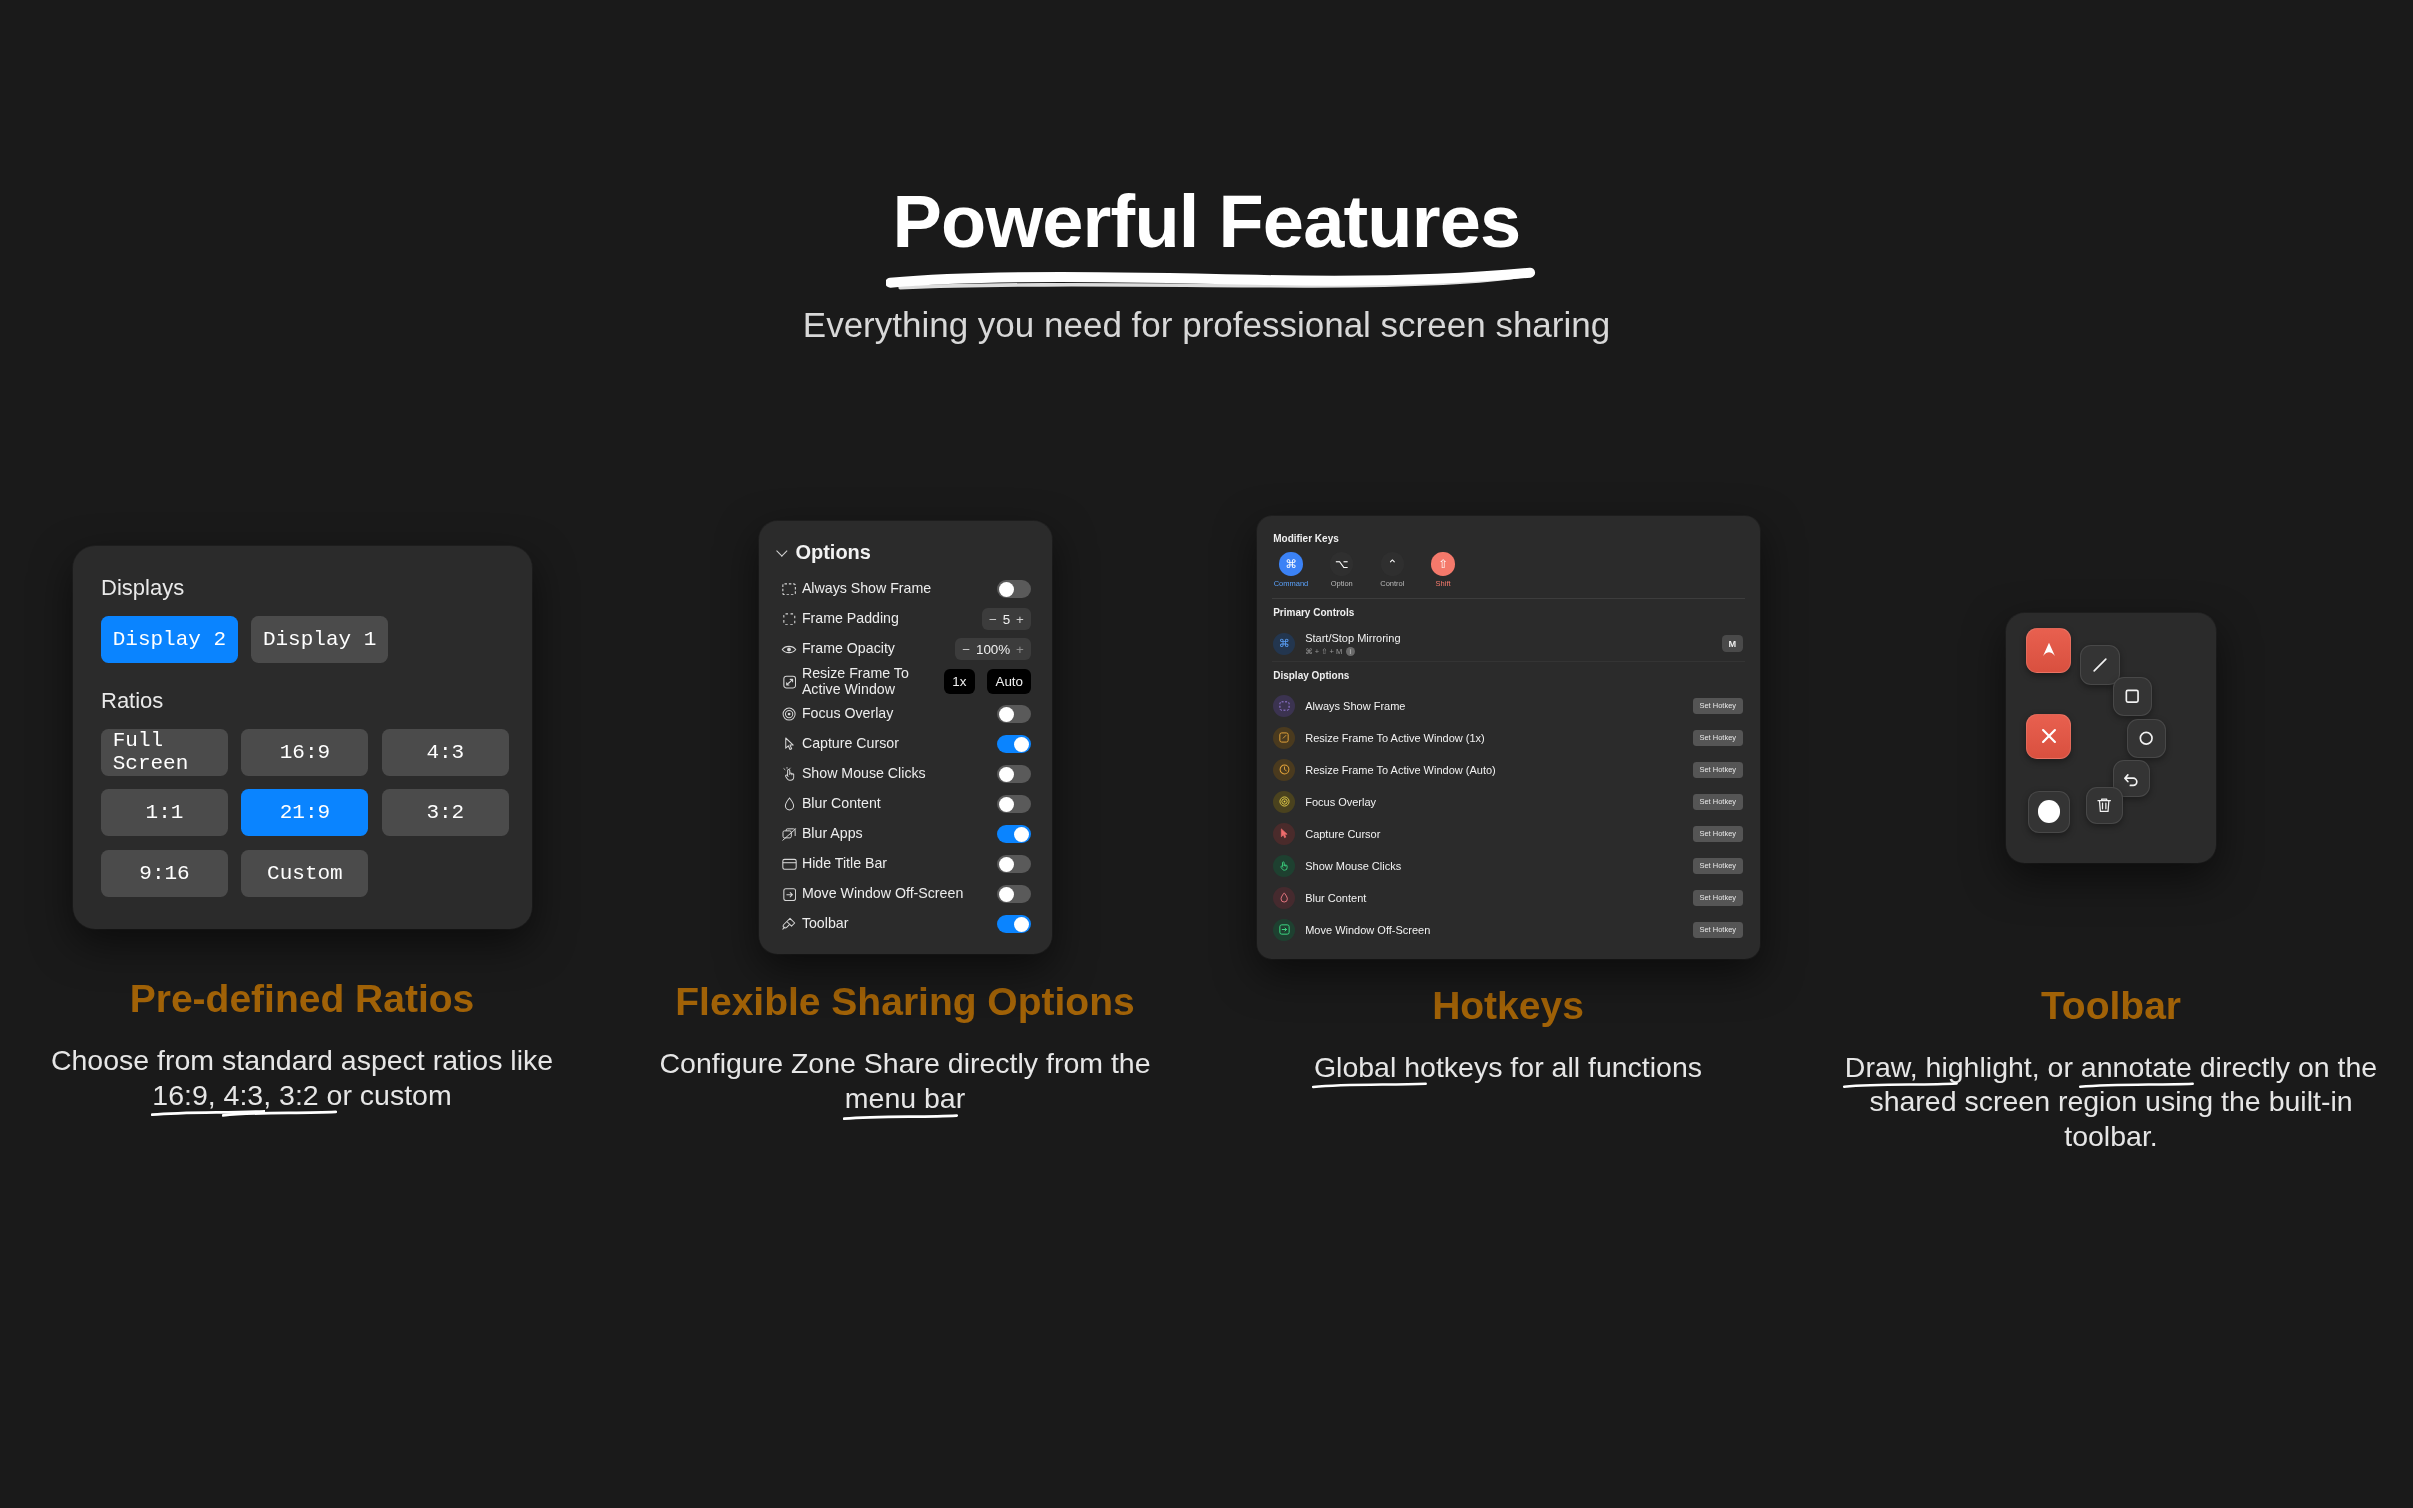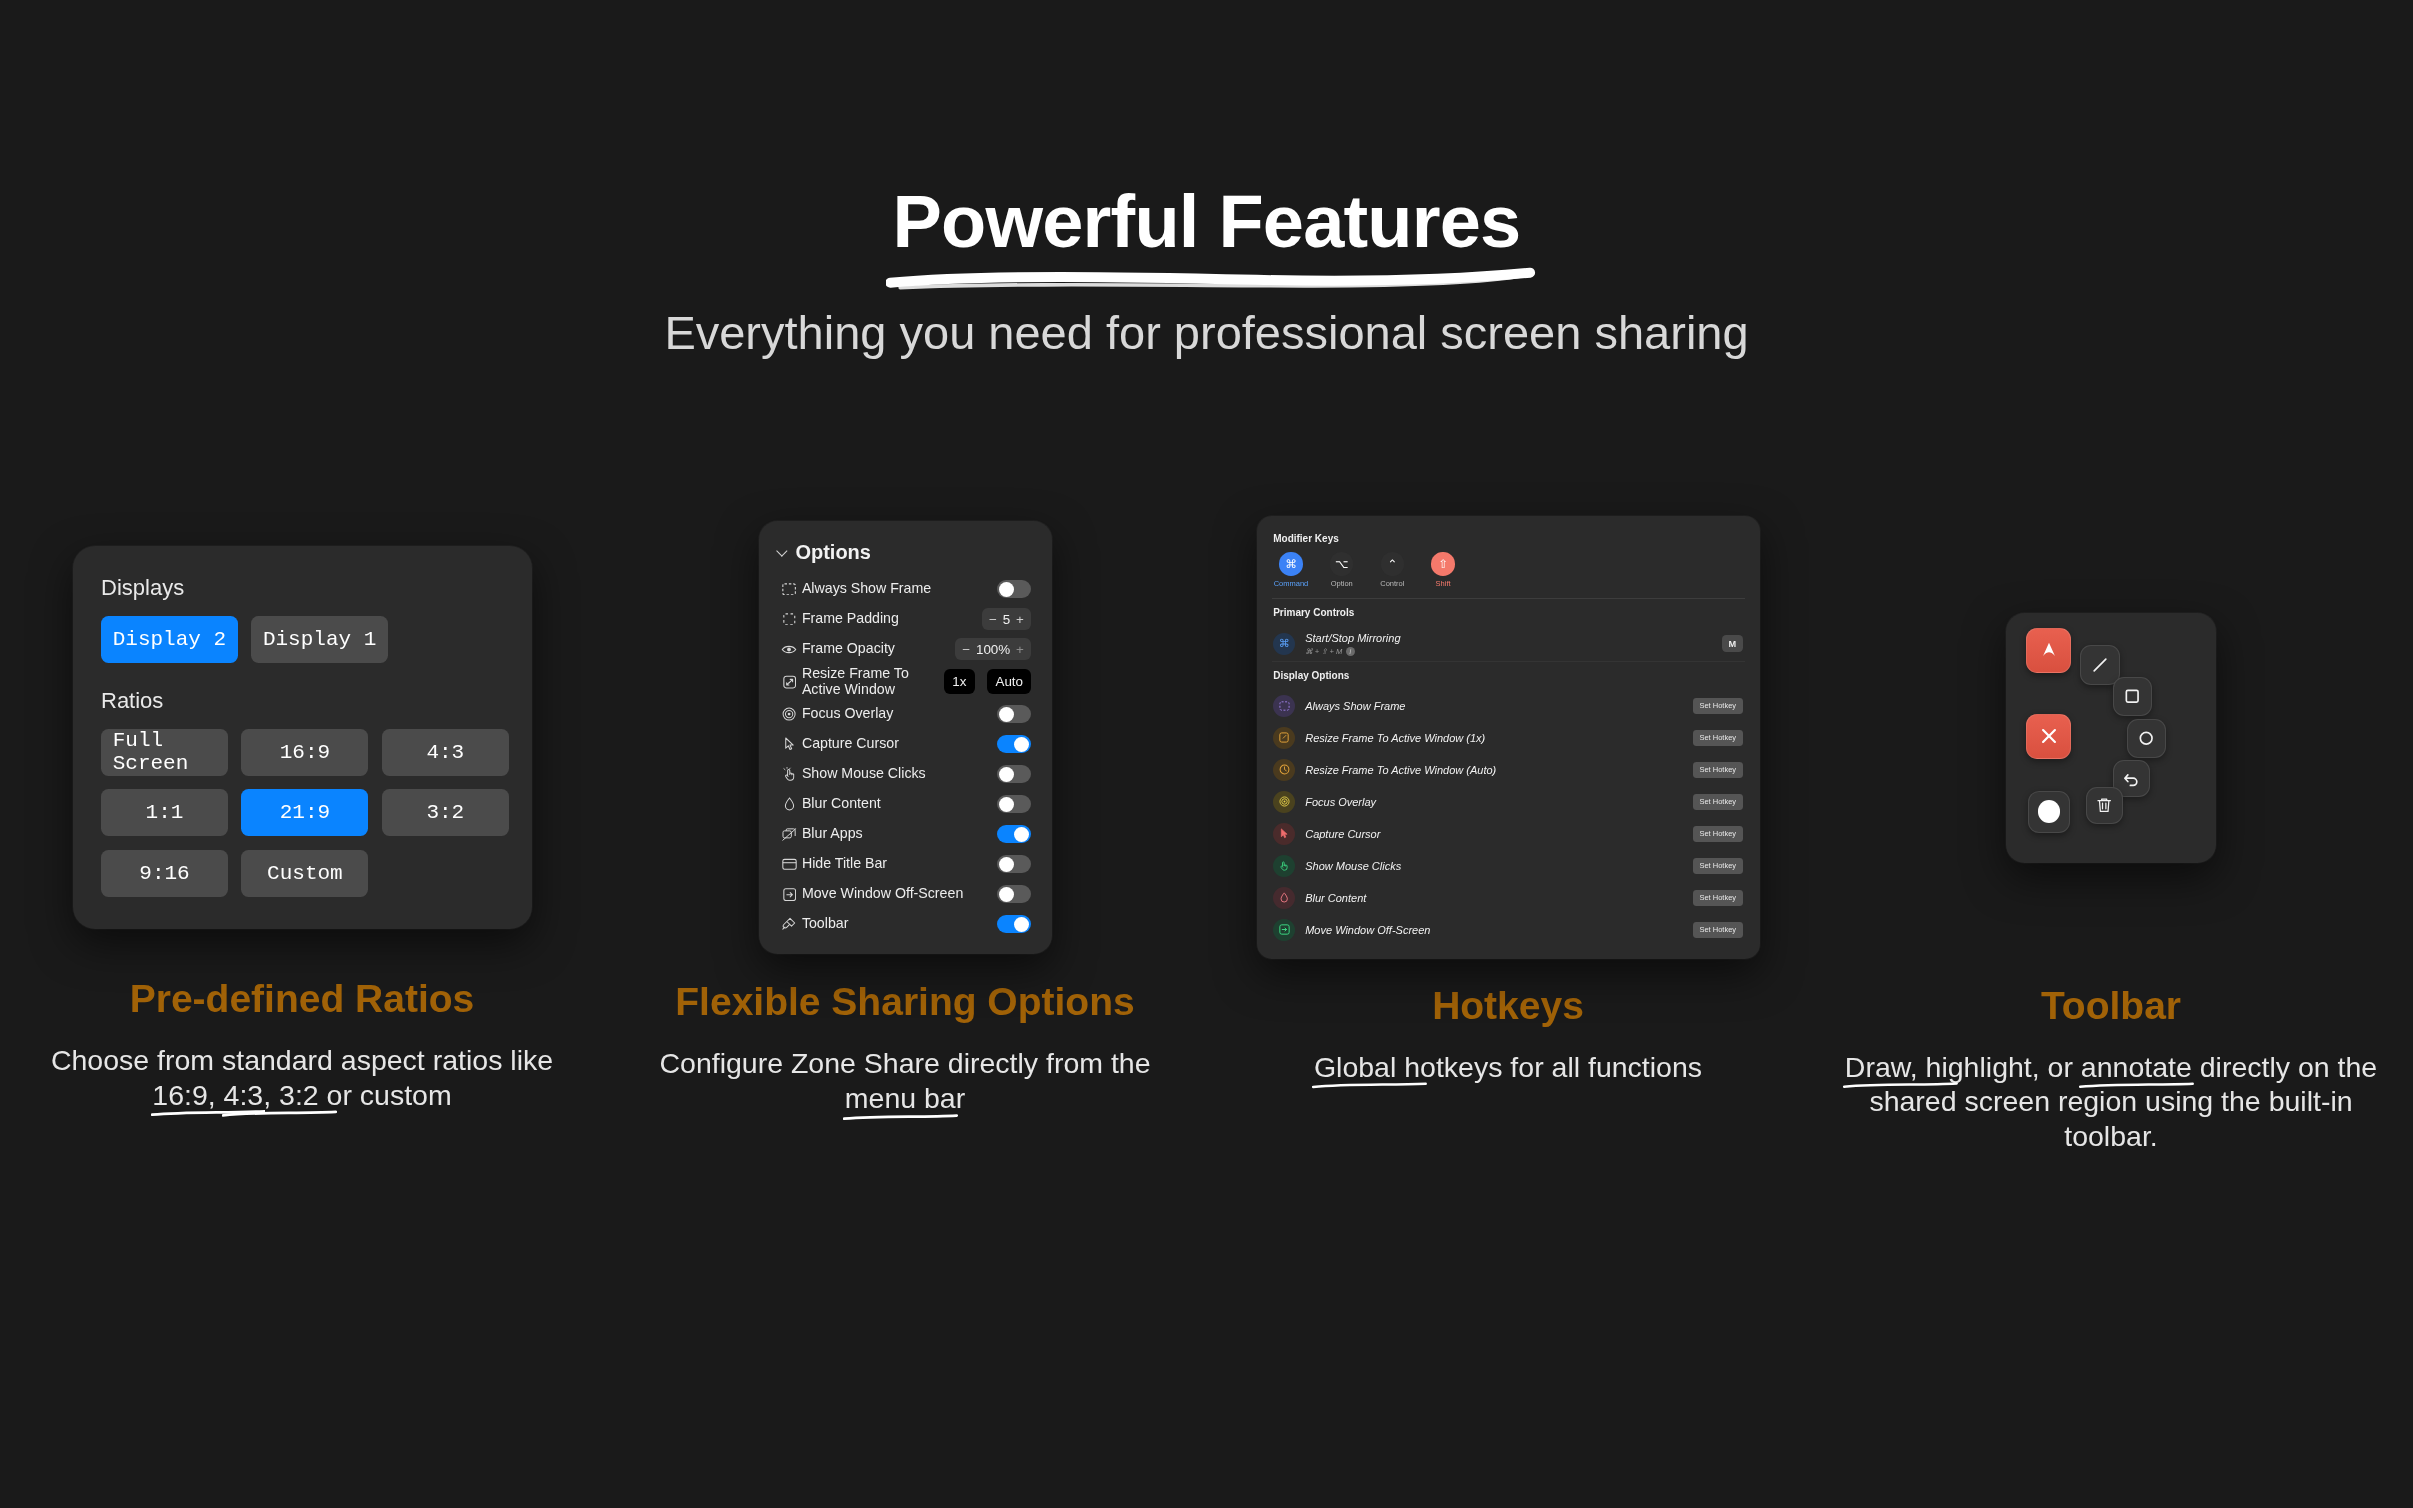--- a/index.html
+++ b/index.html
@@ -15,21 +15,21 @@
   .header { text-align: center; padding-top: 183px; }
   .title-wrap { position: relative; display: inline-block; }
   .title {
     font-size: 74px; font-weight: 700; color: #ffffff;
     letter-spacing: -0.8px; line-height: 1.05;
   }
   .title-underline {
     position: absolute; left: -6.7px; right: -18.4px; bottom: -35px; height: 28.5px;
   }
   .subtitle {
-    margin-top: 44px; font-size: 47px; color: #d8d8d8; font-weight: 400;
+    margin-top: 44px; font-size: 35px; color: #d8d8d8; font-weight: 400;
   }
 
   
   .grid {
     position: absolute; top: 503px; left: 0; width: 2413px;
     display: flex; justify-content: center; gap: 0;
   }
   .col { width: 603px; display: flex; flex-direction: column; align-items: center; }
 
   .shot {
@@ -101,21 +101,21 @@
     display: flex; align-items: center; justify-content: center;
     font-size: 11.7px; color: #fff; background: #2f2f2f;
   }
   .mod .mlabel { font-size: 7.5px; color: #b9b9b9; }
   .hk-div { height: 0.8px; background: #3d3d3d; margin: 5px 0 8.4px 0; }
   .hk-row { display: flex; align-items: center; padding: 5px 1.7px; }
   .hk-circ {
     width: 22px; height: 22px; border-radius: 50%; flex: 0 0 22px;
     display: flex; align-items: center; justify-content: center; margin-right: 10px;
   }
-  .hk-texts { flex: 1; font-style: italic; }
+  .hk-texts { flex: 1; }
   .hk-title { font-size: 11px; color: #f2f2f2; line-height: 1.25; }
   .hk-sub { font-size: 7.5px; color: #9a9a9a; margin-top: 1.7px; display:flex; align-items:center; gap:3.4px;}
   .hk-sub .dotx {
     display:inline-flex; width:9.2px;height:9.2px;border-radius:50%;background:#6a6a6a;
     color:#cfcfcf;font-size:6.7px;align-items:center;justify-content:center;
   }
   .hk-badge {
     background: #4a4a4a; border-radius: 4.2px; padding: 3.4px 6.7px;
     font-size: 9.2px; color: #eee; font-weight: 700;
   }

